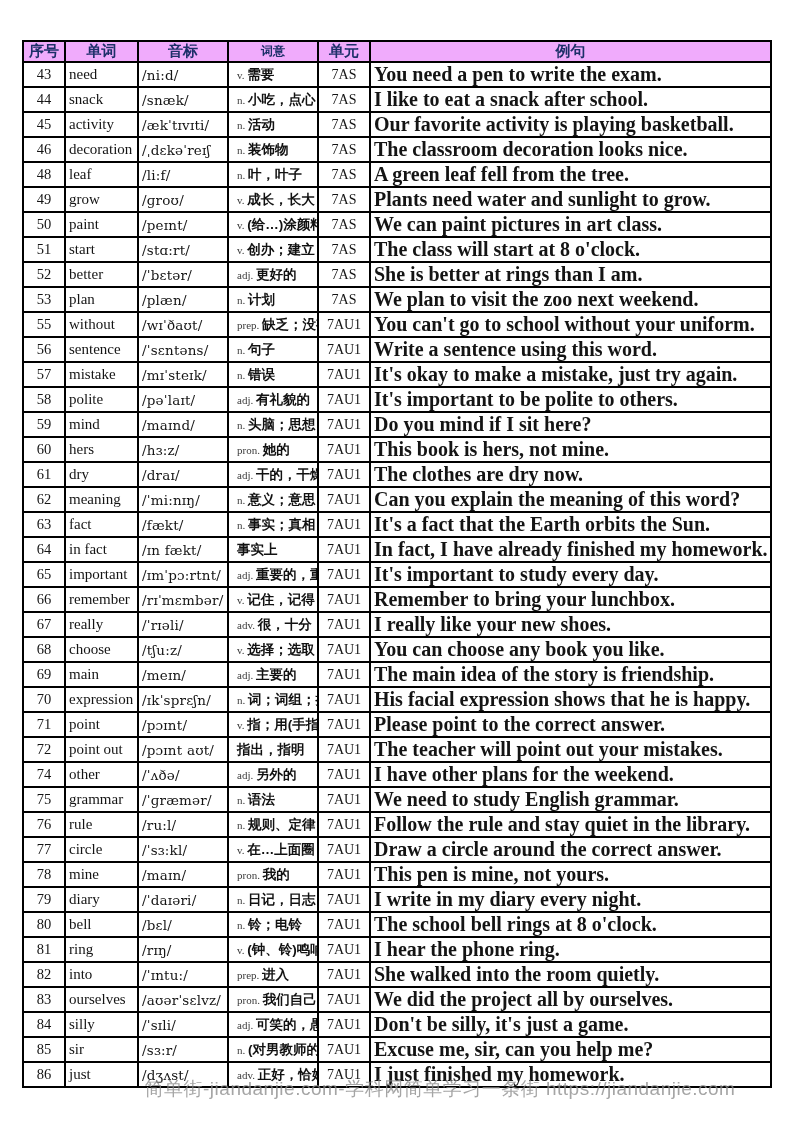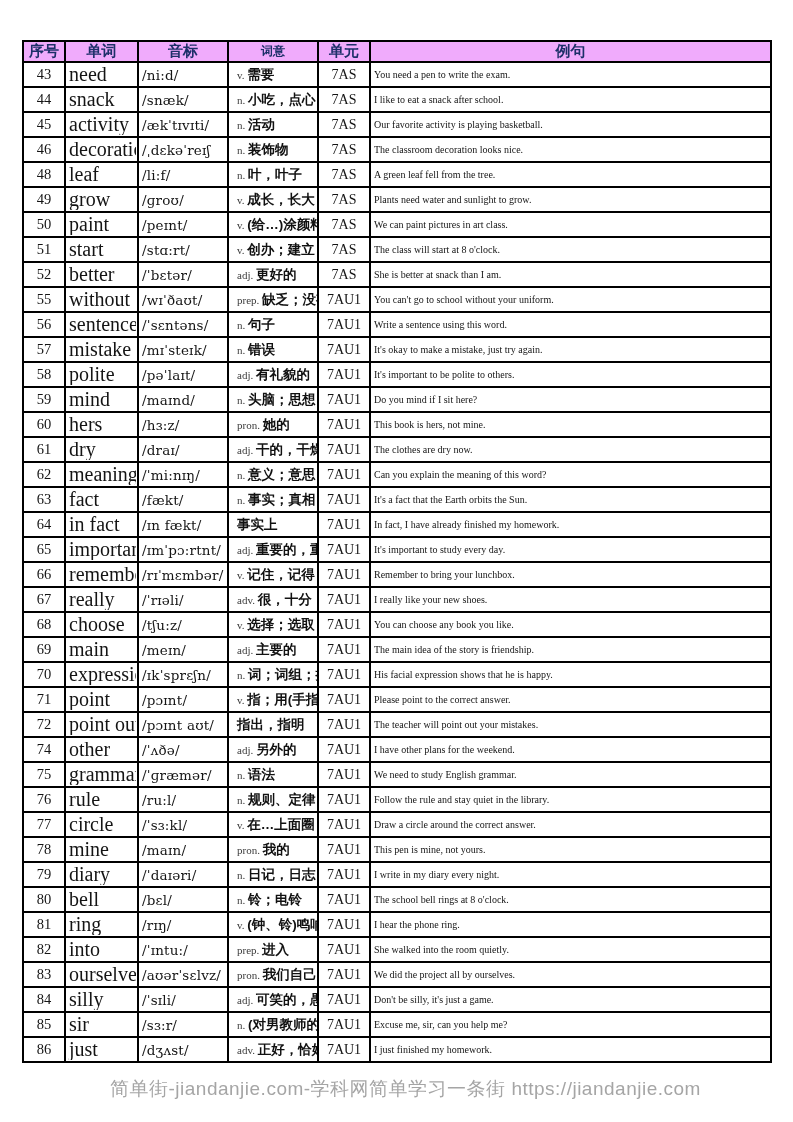--- a/index.html
+++ b/index.html
@@ -17,29 +17,29 @@
   }
   .vocab-table thead th{
     background:#f0abfc;color:#1d2f69;
     font-family:"Liberation Sans", sans-serif;
     font-weight:bold;font-size:15px;height:21px;padding:0 1px;
     text-align:center;
   }
   .vocab-table thead th:nth-child(4){font-size:12px;}
   .vocab-table td{height:21px;font-size:14.5px;color:#141414;}
   td.no{text-align:center;padding:0;font-size:14.5px;font-family:Liberation Serif, serif;}
-  td.word{font-size:20px;border-radius:6px;}
+  td.word{font-size:15px;border-radius:6px;}
   td.phon{font-family:"DejaVu Serif", serif;font-size:13.5px;letter-spacing:0.2px;}
   td.mean{padding:0 8px;}
   .pos{font-size:11px;color:#3c3c3c;font-family:"Liberation Serif", serif;}
   .cn{font-weight:bold;font-size:13.5px;color:#111111;font-family:"Liberation Sans", sans-serif;}
   td.unit{text-align:center;padding:0;font-size:14px;}
-  td.sent{font-size:10px;}
+  td.sent{font-size:20px;font-weight:bold;}
   .watermark{
-    position:absolute;top:1076px;left:110px;width:660px;
+    position:absolute;top:1076px;left:110px;width:660px;text-align:center;
     font-family:"Liberation Sans", sans-serif;font-size:19px;
     color:rgba(140,140,140,0.78);letter-spacing:0.5px;white-space:nowrap;
   }
 </style>
 </head>
 <body>
 
 <table class="vocab-table">
   <colgroup>
     <col style="width:42px">
@@ -123,21 +123,29 @@
         <td class="mean"><span class="pos">v. </span><span class="cn">创办；建立</span></td>
         <td class="unit">7AS</td>
         <td class="sent">The class will start at 8 o'clock.</td>
       </tr>
       <tr>
         <td class="no">52</td>
         <td class="word">better</td>
         <td class="phon">/ˈbɛtər/</td>
         <td class="mean"><span class="pos">adj. </span><span class="cn">更好的</span></td>
         <td class="unit">7AS</td>
-        <td class="sent">She is better at snack than I am.</td>
+        <td class="sent">She is better at rings than I am.</td>
+      </tr>
+      <tr>
+        <td class="no">53</td>
+        <td class="word">plan</td>
+        <td class="phon">/plæn/</td>
+        <td class="mean"><span class="pos">n. </span><span class="cn">计划</span></td>
+        <td class="unit">7AS</td>
+        <td class="sent">We plan to visit the zoo next weekend.</td>
       </tr>
       <tr>
         <td class="no">55</td>
         <td class="word">without</td>
         <td class="phon">/wɪˈðaʊt/</td>
         <td class="mean"><span class="pos">prep. </span><span class="cn">缺乏；没有</span></td>
         <td class="unit">7AU1</td>
         <td class="sent">You can't go to school without your uniform.</td>
       </tr>
       <tr>

